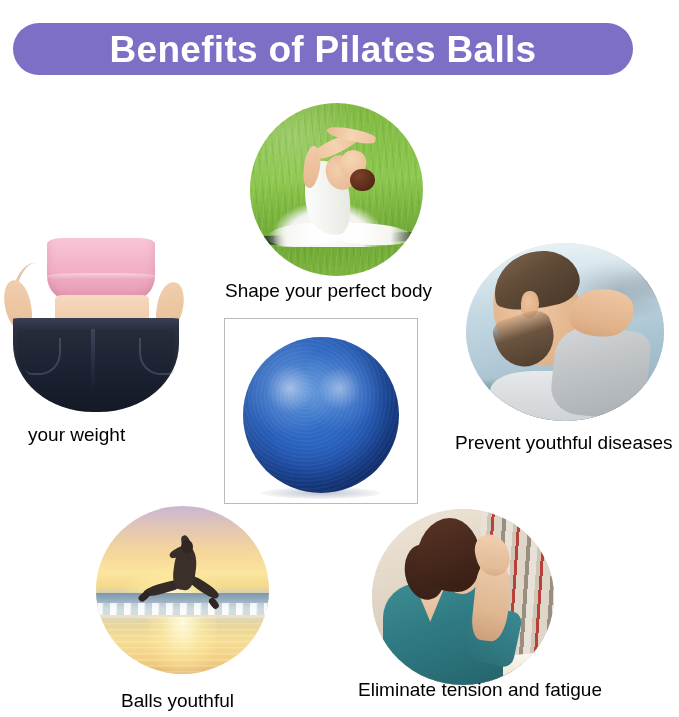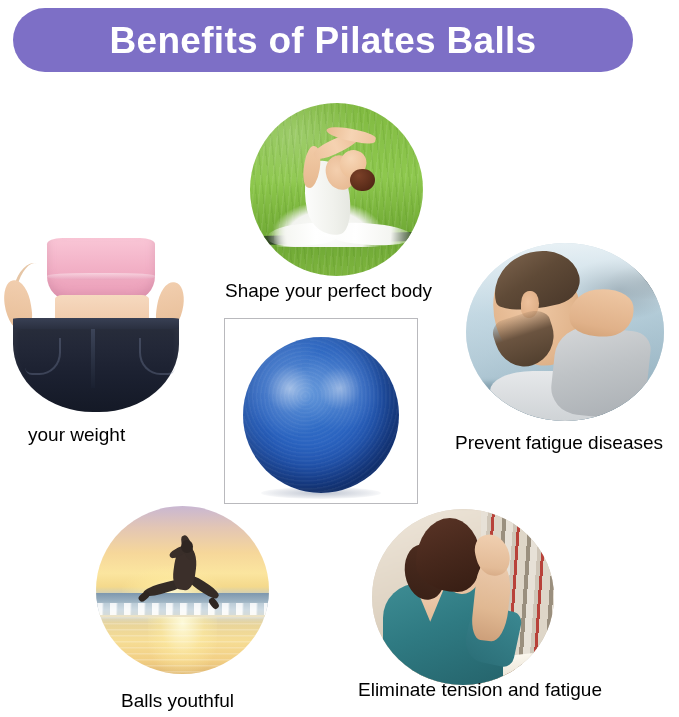--- a/index.html
+++ b/index.html
@@ -13,23 +13,23 @@
     position: relative;
     overflow: hidden;
     font-family: "Liberation Sans", sans-serif;
     background: #ffffff;
   }
 
   
   .title-banner {
     position: absolute;
     left: 13px;
-    top: 8px;
+    top: 23px;
     width: 620px;
-    height: 64px;
+    height: 52px;
     background: #7d6fc6;
     border-radius: 36px;
     display: flex;
     align-items: center;
     justify-content: center;
   }
   .title-text {
     color: #ffffff;
     font-size: 37px;
     font-weight: bold;
@@ -552,21 +552,21 @@
   <div class="desk"></div>
   <div class="shoulder"></div>
   <div class="neck"></div>
   <div class="head"></div>
   <div class="hair"></div>
   <div class="ear"></div>
   <div class="beard"></div>
   <div class="sleeve"></div>
   <div class="hand"></div>
 </div>
-<div class="caption" id="cap-prevent">Prevent fatigue diseases</div>
+<div class="caption" id="cap-prevent">Prevent youthful diseases</div>
 
 <div id="ball-frame">
   <div class="ball">
     <div class="ball-texture"></div>
   </div>
   <div class="ball-shadow"></div>
 </div>
 
 <div class="photo-circle" id="photo-sunset">
   <div class="sunglow"></div>

